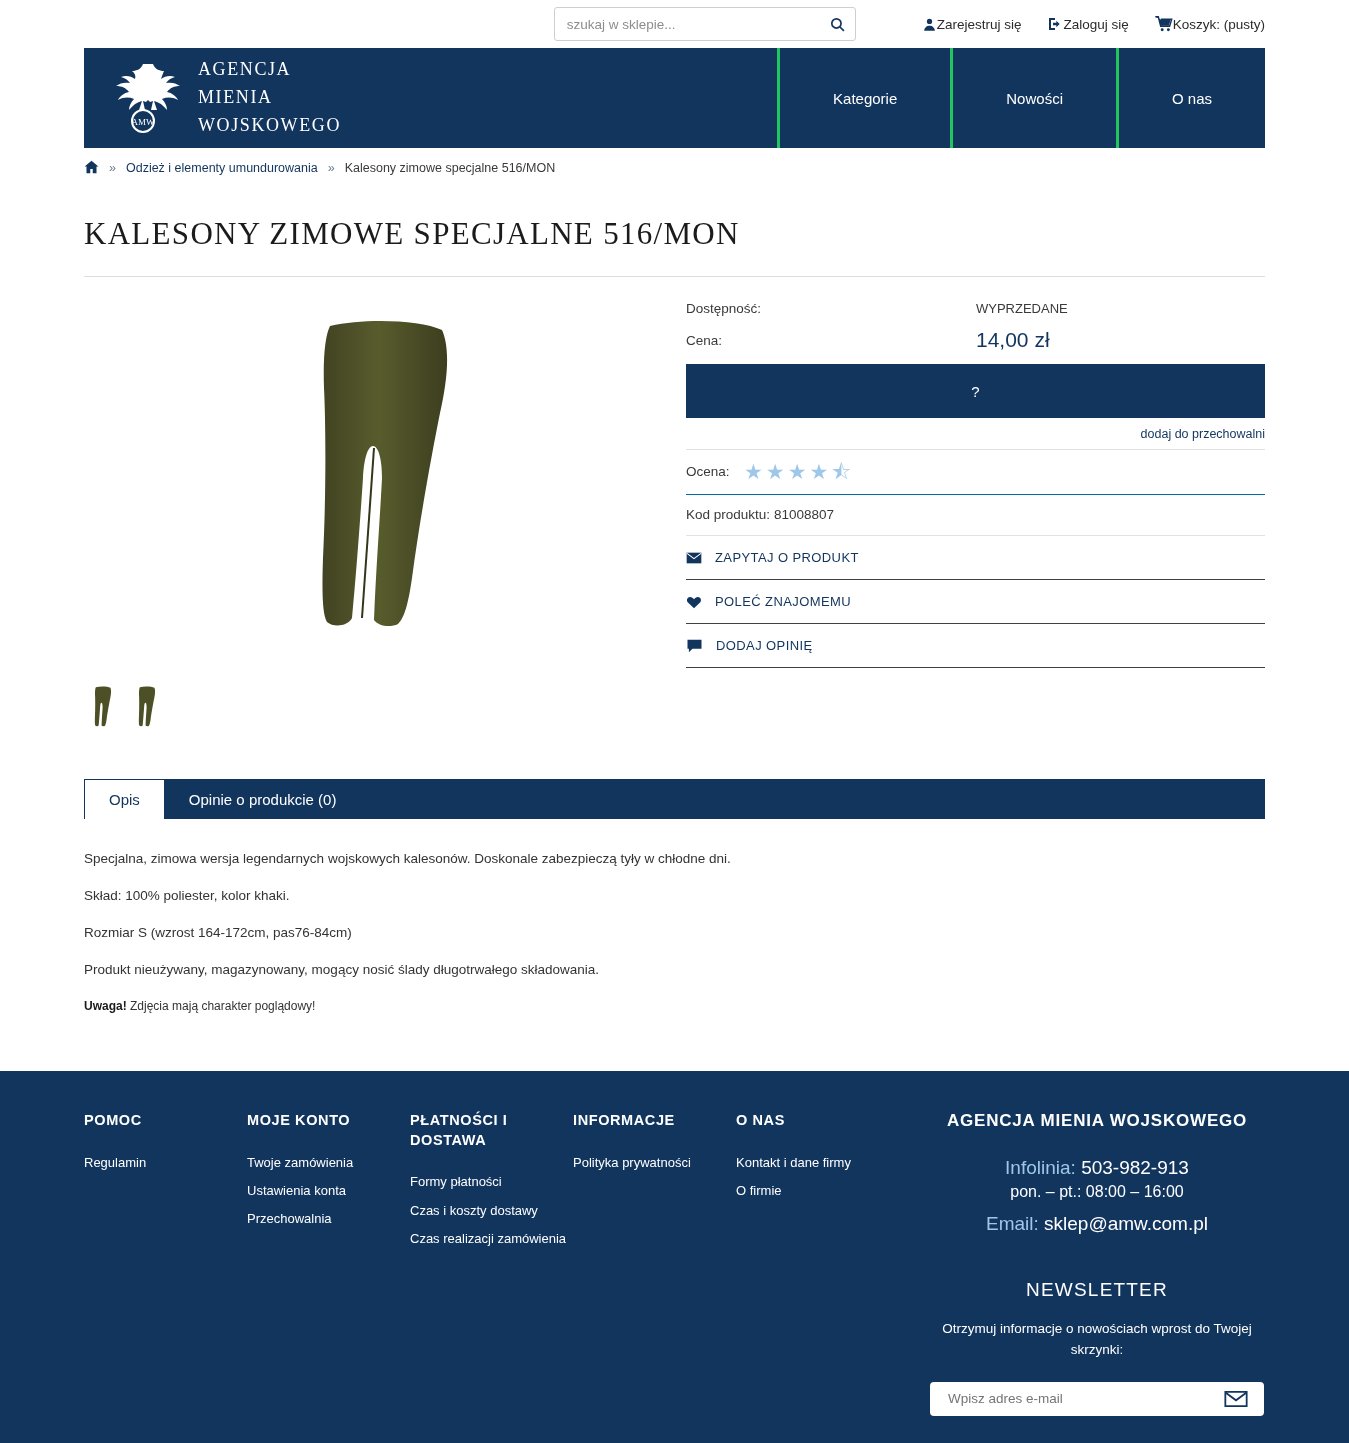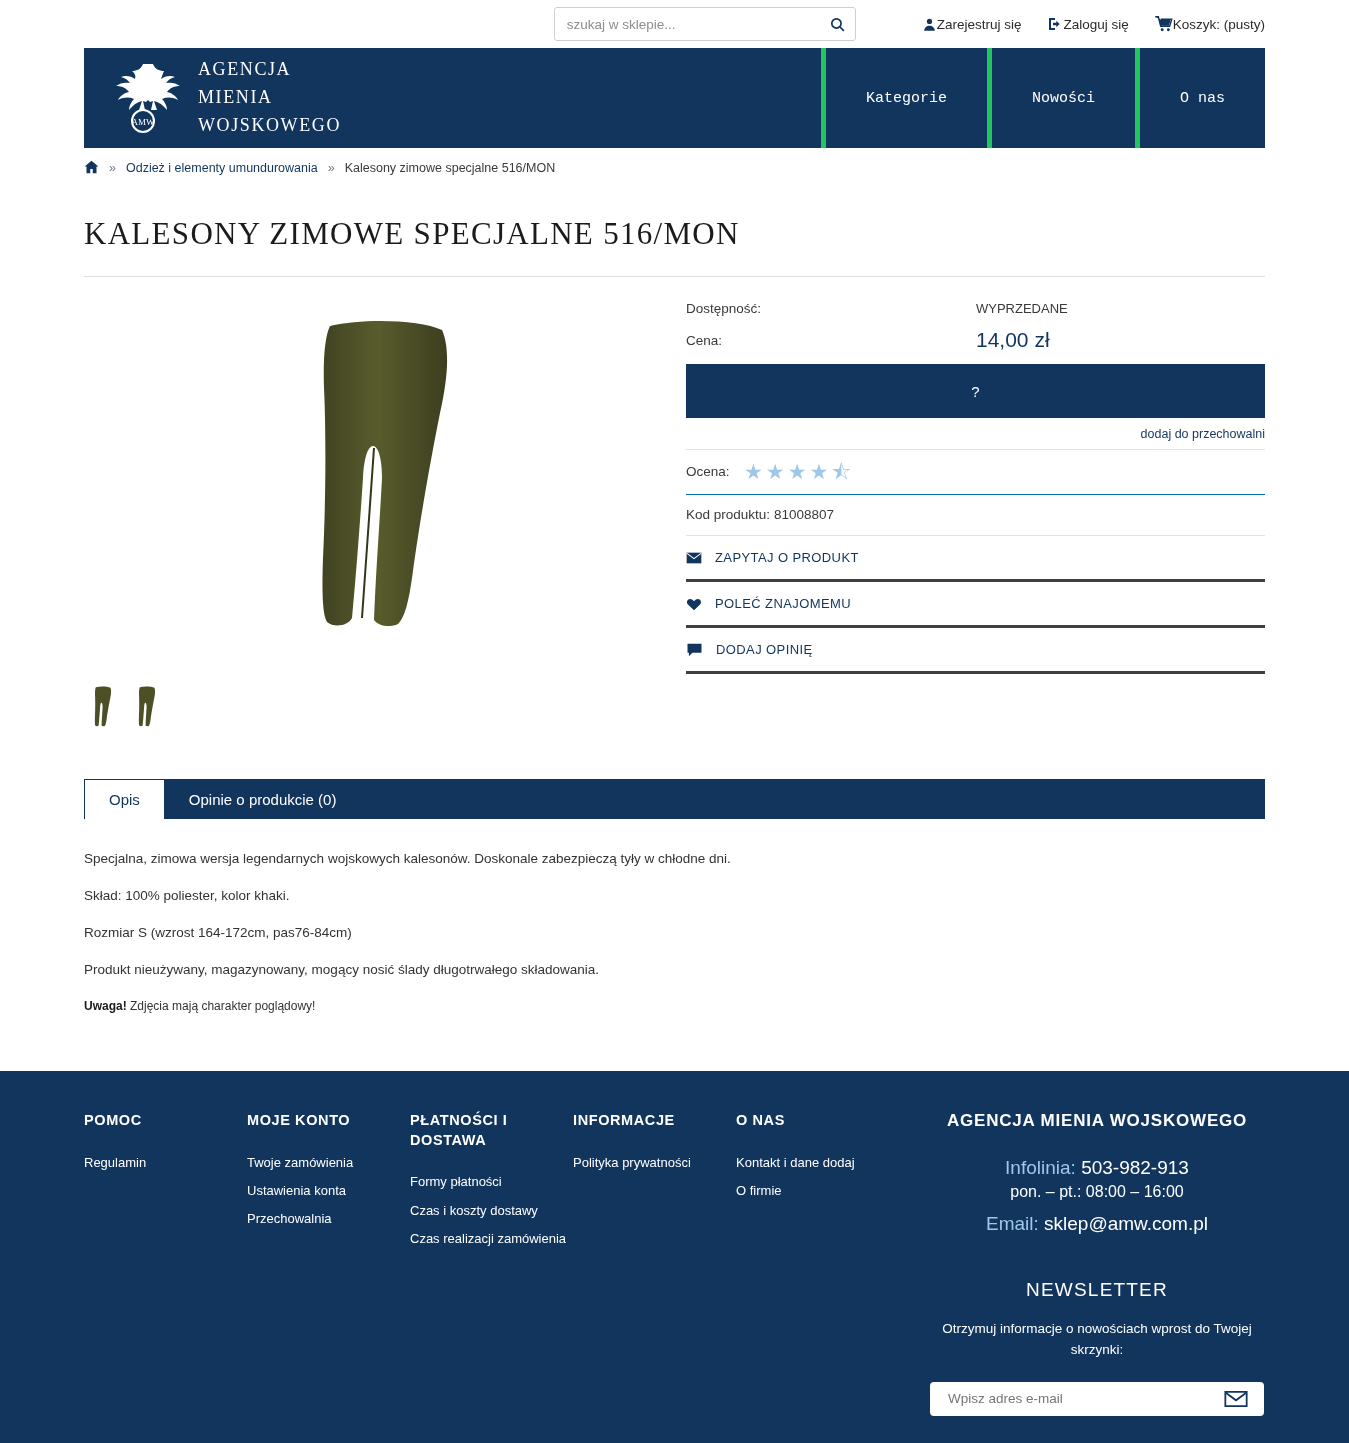--- a/index.html
+++ b/index.html
@@ -80,26 +80,25 @@
     color: #fff;
     font-family: "Liberation Serif", serif;
     font-size: 18px;
     letter-spacing: 1.6px;
     line-height: 1.55;
   }
   .mainnav { display: flex; align-items: stretch; }
   .mainnav a {
     display: flex;
     align-items: center;
-    padding: 0 40px;
+    padding: 0 53px;
     color: #fff;
     text-decoration: none;
     font-size: 15px;
-    border-left: 5px solid #22c55e;
-    font-family: Liberation Mono, monospace;
+    border-left: 3px solid #22c55e;
   }
 
   
   .breadcrumb {
     margin: 0 84px;
     height: 40px;
     display: flex;
     align-items: center;
     gap: 10px;
     font-size: 12.5px;
@@ -187,21 +186,21 @@
 
   .code-row {
     display: flex; align-items: center; gap: 4px;
     border-bottom: 1px solid #e2e2e2;
     padding: 12px 0 13px 0;
     font-size: 13.5px;
     color: #3a3a3a;
   }
   .action-row {
     display: flex; align-items: center; gap: 13px;
-    border-bottom: 3px solid #404040;
+    border-bottom: 1px solid #404040;
     padding: 14px 0 14px 0;
     font-size: 13px;
     letter-spacing: .4px;
     color: #12355e;
     text-decoration: none;
     cursor: pointer;
   }
   .action-row svg { flex: none; }
 
   
@@ -524,21 +523,21 @@
       <a href="#">Czas realizacji zamówienia</a>
     </div>
 
     <div class="fcol informacje">
       <h4>INFORMACJE</h4>
       <a href="#">Polityka prywatności</a>
     </div>
 
     <div class="fcol">
       <h4>O NAS</h4>
-      <a href="#">Kontakt i dane dodaj</a>
+      <a href="#">Kontakt i dane firmy</a>
       <a href="#">O firmie</a>
     </div>
 
     <div class="fright">
       <h3>AGENCJA MIENIA WOJSKOWEGO</h3>
       <div class="infoline">
         <span>Infolinia:</span>
         <b>503-982-913</b>
       </div>
       <div class="hours">pon. – pt.: 08:00 – 16:00</div>

